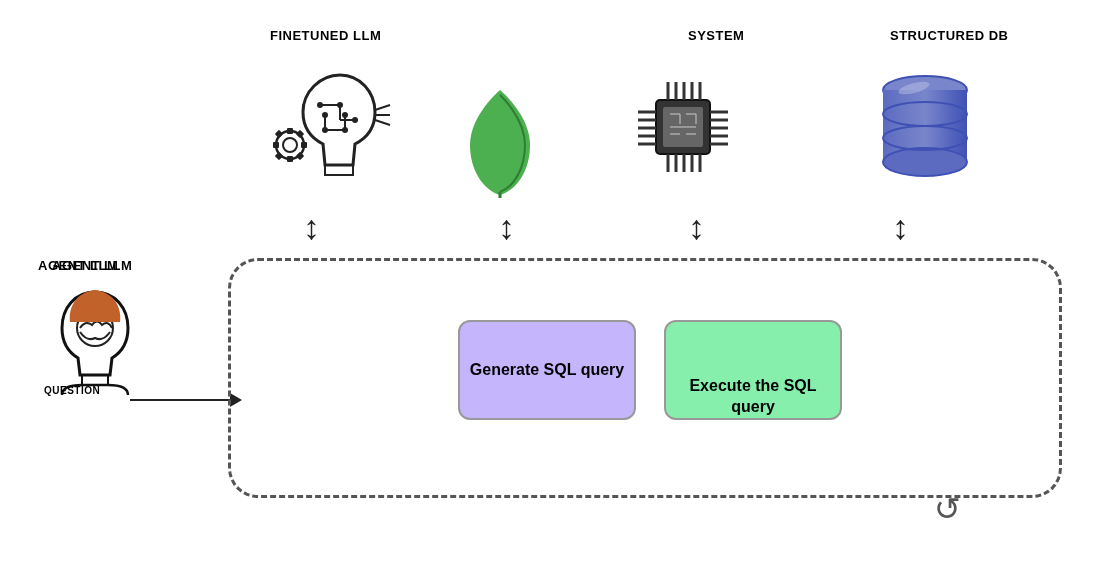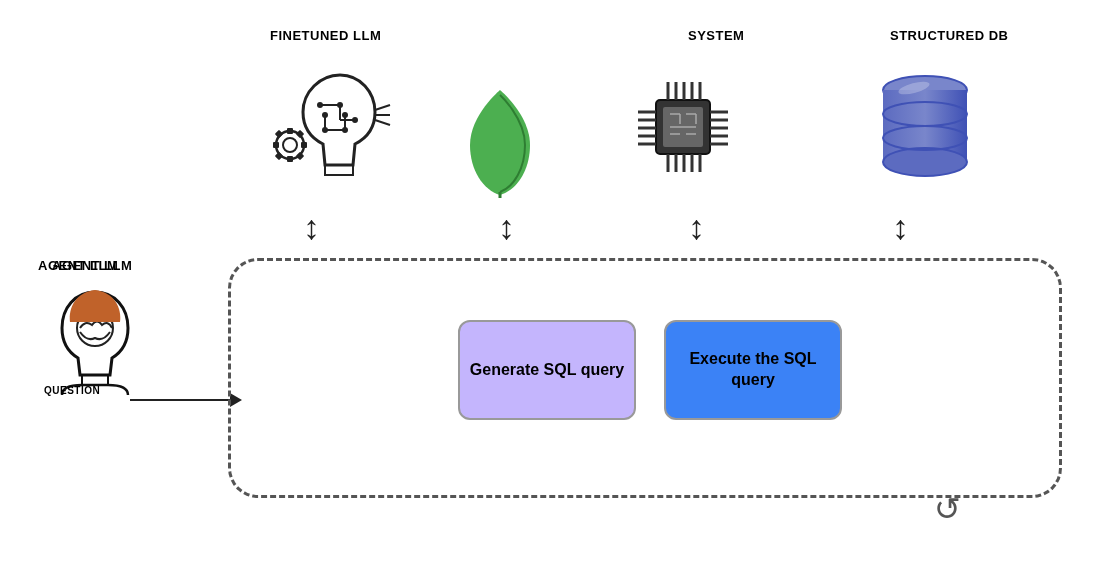--- a/index.html
+++ b/index.html
@@ -241,21 +241,21 @@
 
   <div class="action-boxes">
 
     <div class="action-box">
       <span>Generate
 SQL query</span>
     </div>
 
 
 
-    <div class="action-box" style="background:#3b82f6;">
+    <div class="action-box" style="background:#86efac;align-items:flex-end;">
       <span>Execute the
 SQL query</span>
     </div>
   </div>
 
   <div style="position:absolute; top:490px; left:934px; font-size:32px; color:#555;">↺</div>
 
 </div>
 
 </body></html>

